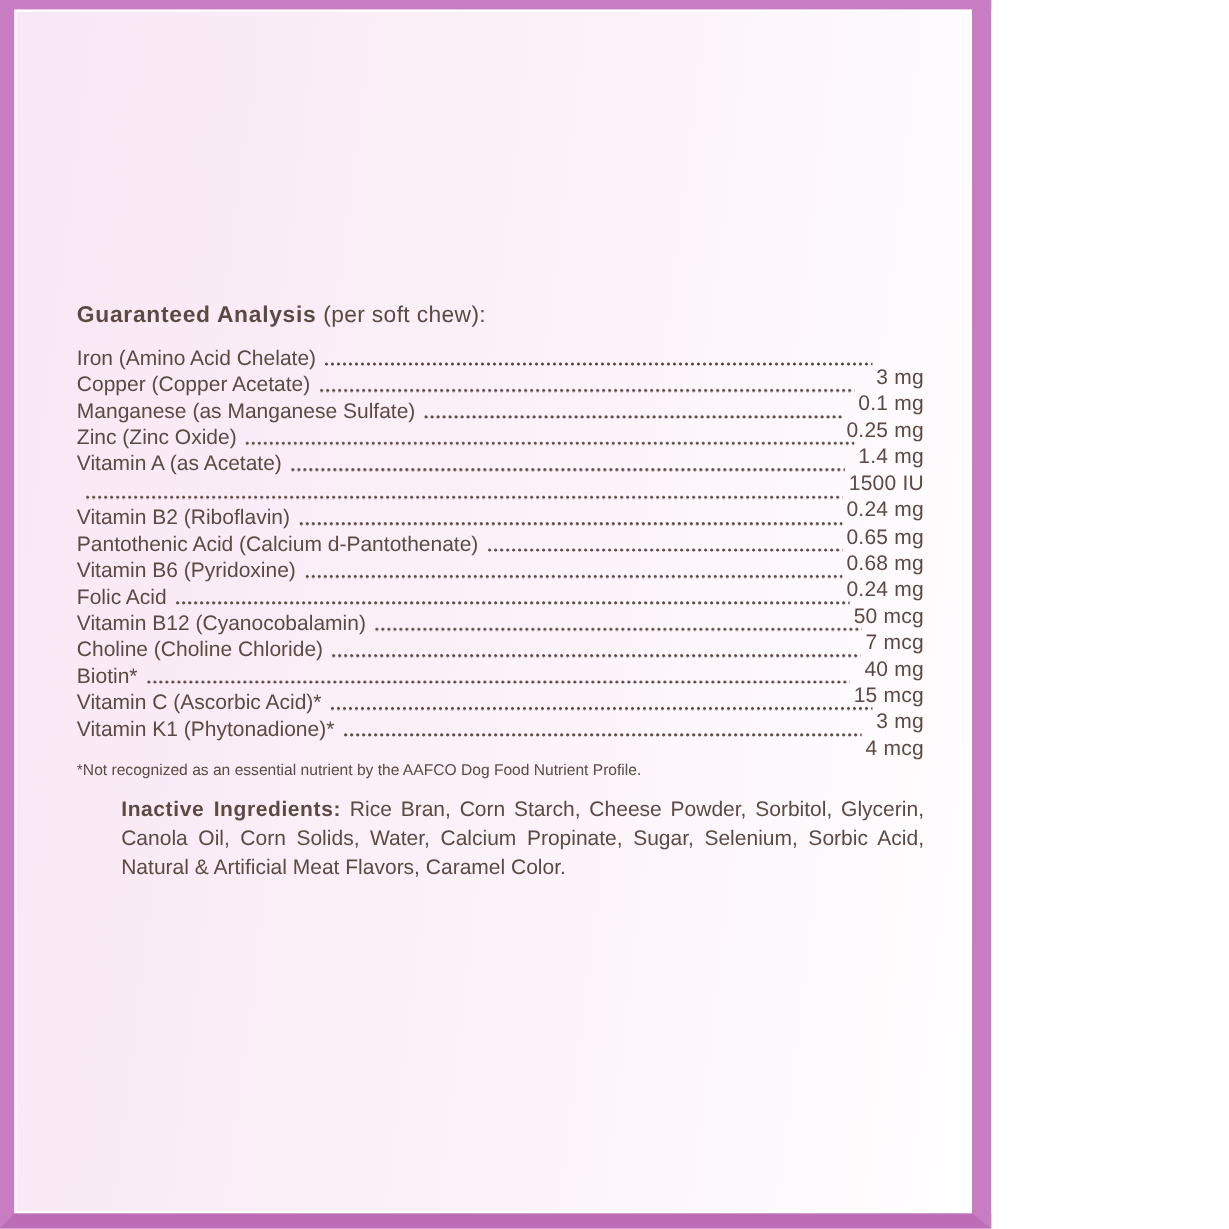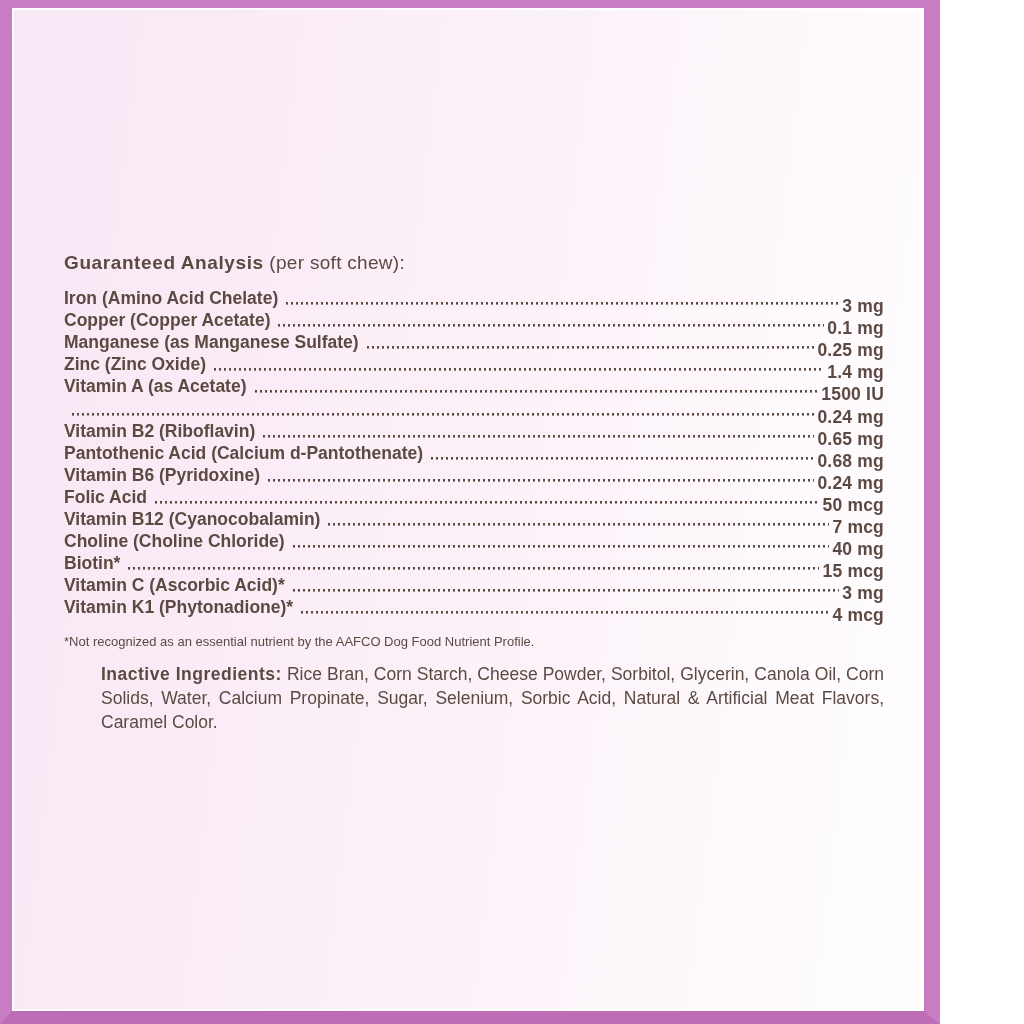--- a/index.html
+++ b/index.html
@@ -7,42 +7,41 @@
     --border-dark:#bd6db6;
     --bg-left:#f8e7f5;
     --bg-mid:#fbf0f8;
     --bg-right:#fffeff;
     --text:#5c4a42;
   }
   *{margin:0;padding:0;box-sizing:border-box;}
   html,body{width:1024px;height:1024px;overflow:hidden;}
   body{font-family:"Liberation Sans","DejaVu Sans",sans-serif;color:var(--text);}
   .frame{
-    width:940px;height:1024px;
+    width:826px;height:1024px;
     border-style:solid;
     border-color:var(--border) var(--border) var(--border-dark) var(--border);
     border-width:8px 16px 13px 12px;
     background:linear-gradient(97deg,var(--bg-left) 0%,var(--bg-mid) 45%,var(--bg-right) 100%);
   }
   .inner{
     width:100%;height:100%;
     border:2px solid rgba(255,255,255,0.85);
     padding:241px 38px 0 50px;
   }
   h1{
     font-size:19px;line-height:24px;font-weight:normal;
     letter-spacing:0.3px;
   }
   h1 .hd{font-weight:bold;letter-spacing:0.6px;}
   .rows{margin-top:12px;}
   .row{
-    display:flex;align-items:center;
+    display:flex;align-items:flex-start;
     height:22.1px;font-size:17.5px;line-height:22px;
     white-space:nowrap;
-    font-weight:bold;
   }
   .leader{
     flex:1;height:3px;align-self:flex-end;
     margin:0 3px 4px 7px;
     background-image:radial-gradient(circle at 2px 1.4px,var(--text) 1.05px,transparent 1.45px);
     background-size:5px 3px;background-repeat:repeat-x;
   }
   .nvalue{letter-spacing:0.2px;margin-top:16px;}
   .footnote{
     margin-top:13px;font-size:13px;line-height:22px;

